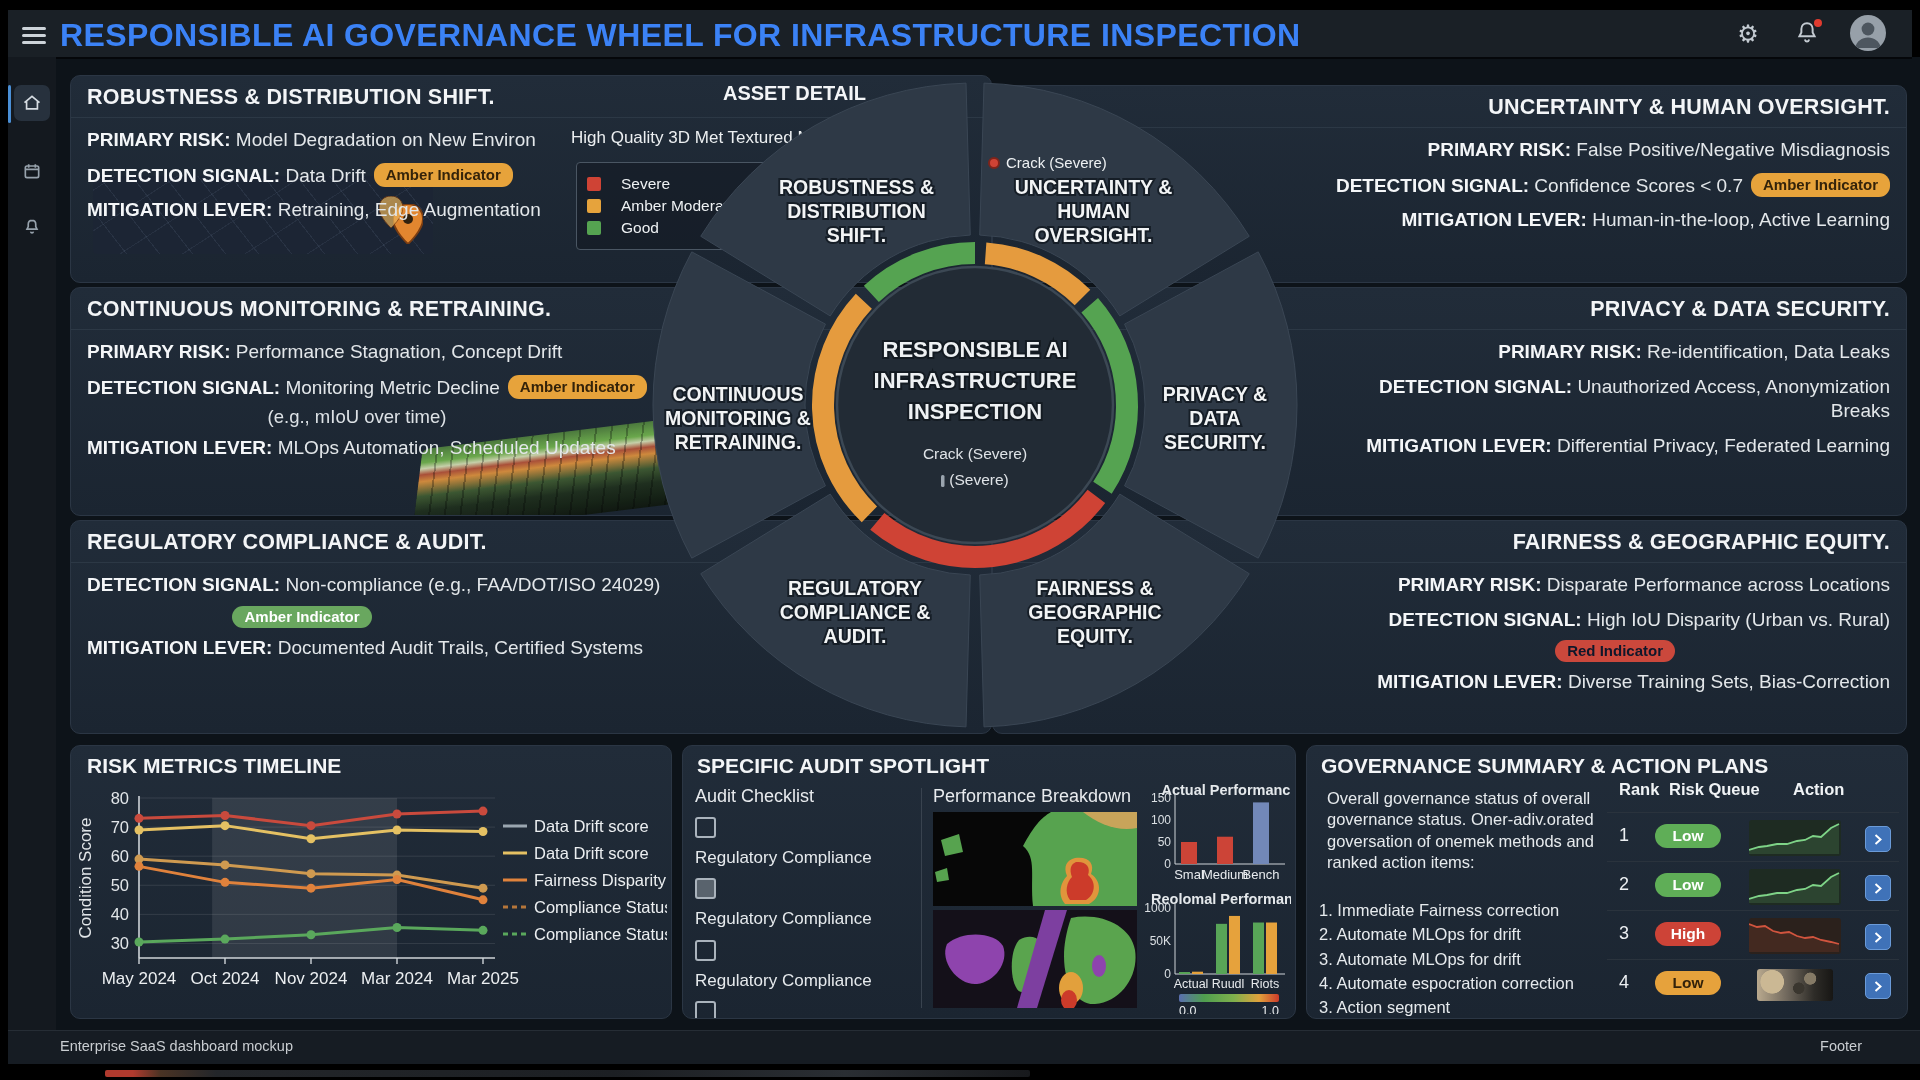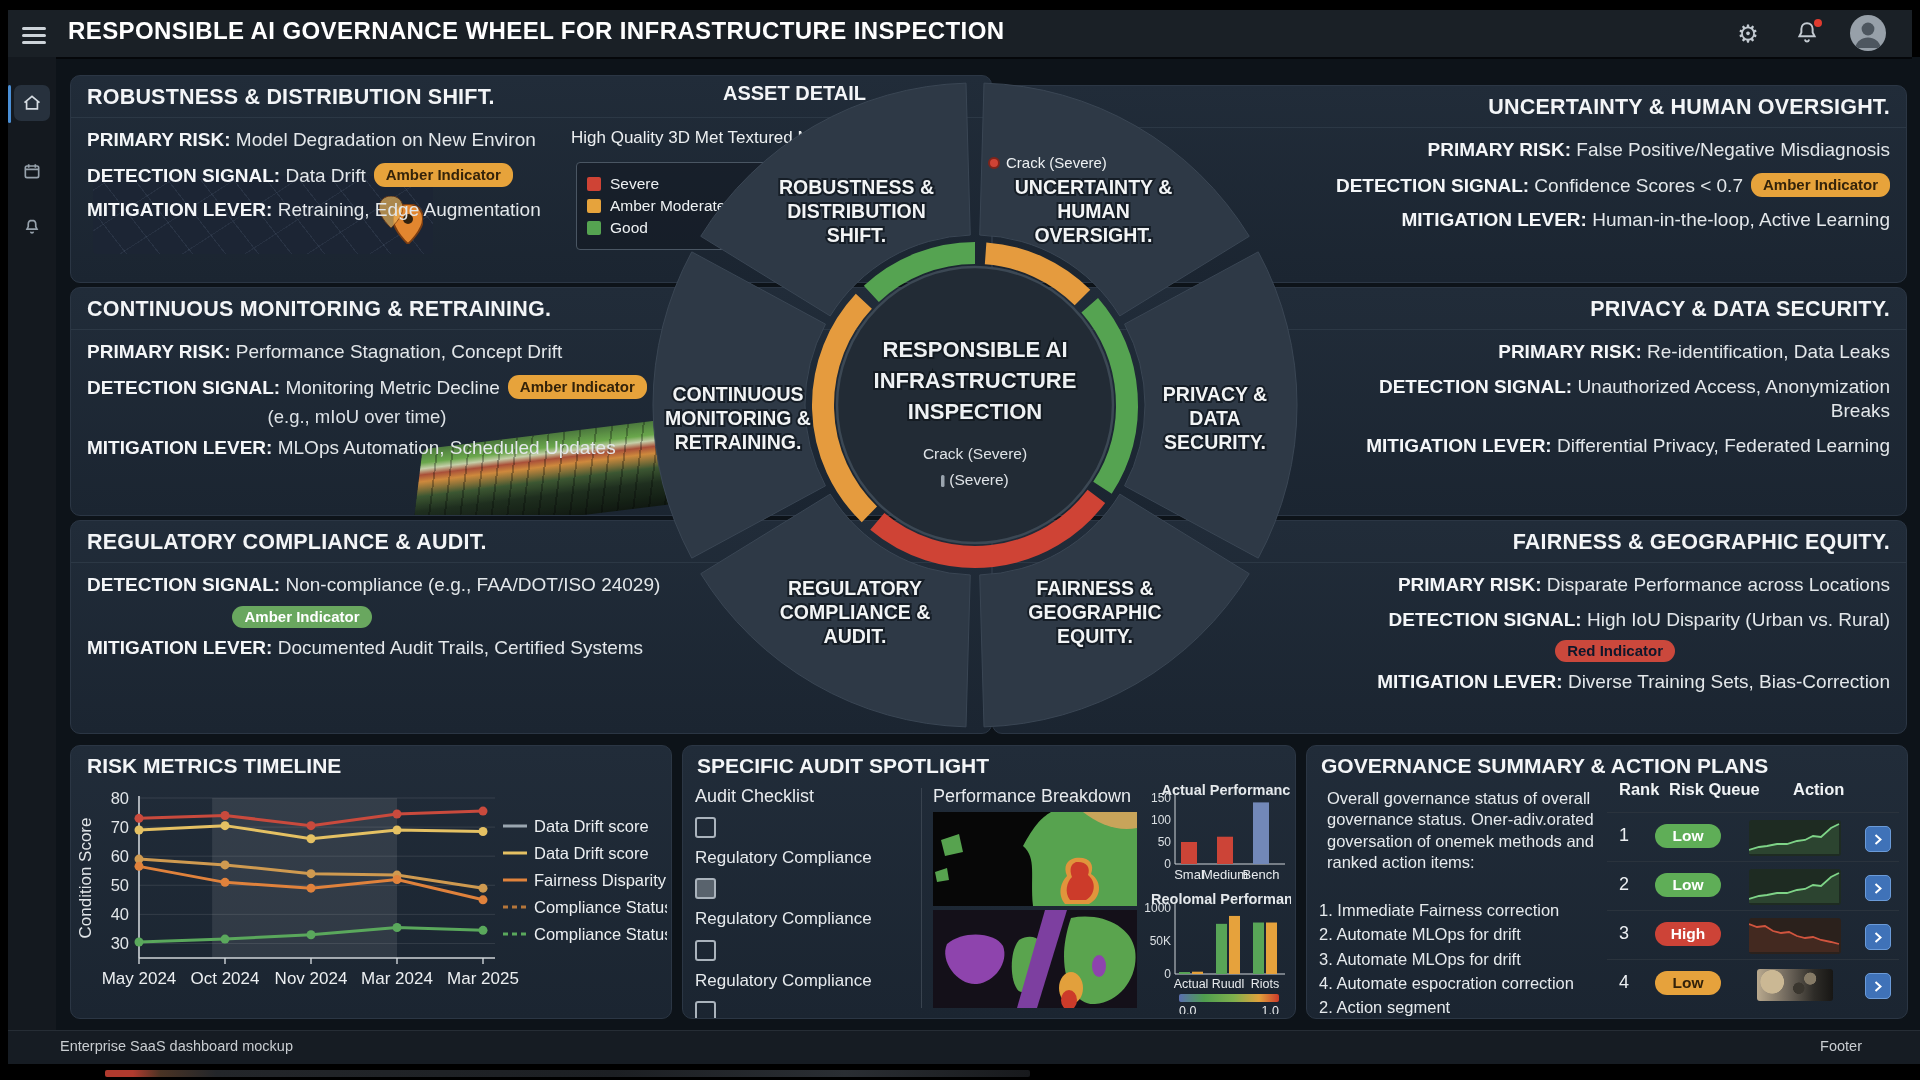--- a/index.html
+++ b/index.html
@@ -2,21 +2,21 @@
 <html><head>
 <meta charset="utf-8">
 <style>
   html,body{margin:0;padding:0;background:#000;width:1920px;height:1080px;overflow:hidden;
     font-family:"Liberation Sans","DejaVu Sans",sans-serif;-webkit-font-smoothing:antialiased;}
   .abs{position:absolute;}
   
   #topbar{left:8px;top:10px;width:1904px;height:47px;background:#1a2026;border-bottom:2px solid #05070a;}
   #hamburger{left:14px;top:13px;width:24px;height:20px;cursor:pointer;}
   #hamburger div{height:3px;background:#cdd3d9;margin:4px 0;border-radius:2px;}
-  #app-title{left:60px;top:7px;font-size:24px;font-weight:700;color:#ffffff;letter-spacing:.4px;white-space:nowrap;}
+  #app-title{left:52px;top:7px;font-size:32px;font-weight:700;color:#3b82f6;letter-spacing:.4px;white-space:nowrap;}
   .topicon{top:10px;width:28px;height:28px;color:#c3cad1;}
   #gear-ic{left:1726px;font-size:24px;line-height:28px;text-align:center;}
   #bell-ic{left:1786px;}
   #bell-dot{left:1806px;top:9px;width:8px;height:8px;border-radius:50%;background:#e03b2f;}
   #avatar{left:1842px;top:5px;width:36px;height:36px;border-radius:50%;background:#97a0a9;overflow:hidden;}
   
   #sidebar{left:8px;top:57px;width:48px;height:1005px;background:#14191f;}
   #active-bar{left:0;top:28px;width:3px;height:38px;background:#4a8fd6;border-radius:2px;}
   .side-ic{left:6px;width:36px;height:36px;border-radius:7px;display:flex;align-items:center;justify-content:center;color:#97a2ac;cursor:pointer;}
   #side-home{top:28px;background:#27313d;color:#d6dce2;}
@@ -42,21 +42,21 @@
   .pill-green{background:#69a75f;color:#fff;}
   .pill-red{background:#cb483c;color:#0f172a;}
   .badge-line{margin:-2px 0 8px;}
   .sub-line{font-size:18.5px;color:#dde2e6;margin:-4px 0 8px;}
   
   #map-thumb{left:22px;top:100px;width:340px;height:78px;z-index:1;border-radius:4px;background:#1c2534;
     background-image:repeating-linear-gradient(52deg,rgba(130,150,180,.12) 0 1px,transparent 1px 26px),
                      repeating-linear-gradient(-33deg,rgba(130,150,180,.10) 0 1px,transparent 1px 34px);}
   #asset-caption{left:500px;top:52px;font-size:17px;color:#eceff1;white-space:nowrap;}
   #asset-legend{left:505px;top:86px;width:182px;border:1px solid #4a5663;border-radius:4px;background:rgba(18,24,32,.55);padding:8px 10px;z-index:1;}
-  .leg-row{display:flex;align-items:center;gap:9px;margin:4px 0;}
+  .leg-row{display:flex;align-items:center;gap:20px;margin:4px 0;}
   .leg-sq{width:14px;height:14px;border-radius:2px;flex:0 0 auto;}
   .leg-lab{font-size:15.5px;color:#eef1f3;white-space:nowrap;}
   #asset-title{left:652px;top:6px;font-size:20px;font-weight:700;color:#f3f5f7;white-space:nowrap;z-index:1;}
   #bridge-art{left:345px;top:142px;width:330px;height:85px;z-index:1;transform:rotate(-7deg) skewX(-14deg);border-radius:6px;opacity:.95;
     background:linear-gradient(180deg,#4f7d3f 0%,#6fae4e 16%,#cfd8b0 23%,#b2533a 30%,#d88f3f 38%,#3f5a33 55%,#20301f 72%,#101810 100%);}
   #bridge-art:after{content:"";position:absolute;inset:0;border-radius:6px;
     background:repeating-linear-gradient(90deg,transparent 0 14px,rgba(0,0,0,.28) 14px 16px);}
   
   #wheel-wrap{left:600px;top:70px;width:760px;height:680px;z-index:5;}
   #wheel-tooltip{left:388px;top:84px;display:flex;align-items:center;gap:6px;font-size:15px;color:#eef1f3;}
@@ -416,21 +416,21 @@
 </div>
 
 <div class="abs bpanel" id="gov-panel" style="left:1306px;top:745px;width:600px;height:272px;">
   <div class="btitle" style="left:14px;">GOVERNANCE SUMMARY &amp; ACTION PLANS</div>
   <div id="gov-summary" class="abs">Overall governance status of overall governance status. Oner-adiv.orated goversation of onemek methods and ranked action items:</div>
   <div id="gov-actions" class="abs">
       <div>1. Immediate Fairness correction</div>
       <div>2. Automate MLOps for drift</div>
       <div>3. Automate MLOps for drift</div>
       <div>4. Automate espocration correction</div>
-      <div>2. Action segment</div>
+      <div>3. Action segment</div>
     </div>
   <div id="gov-table" class="abs">
       <div class="gth" style="left: 12px; top: 0px;">Rank</div>
       <div class="gth" style="left: 62px; top: 0px;">Risk Queue</div>
       <div class="gth" style="left: 186px; top: 0px;">Action</div>
       <div class="gtr" style="top: 32px;">
         <div class="grank">1</div>
         <div class="gpill green">Low</div>
         <div class="gspark" style="background: rgb(30, 43, 34);"><svg width="92" height="36" viewBox="0 0 92 36">
             <polyline points="0,30 10,27 18,26 28,24 38,24 48,21 56,20 64,16 72,17 82,8 90,4" fill="none" stroke="#7fd488" stroke-width="1.8"></polyline>

